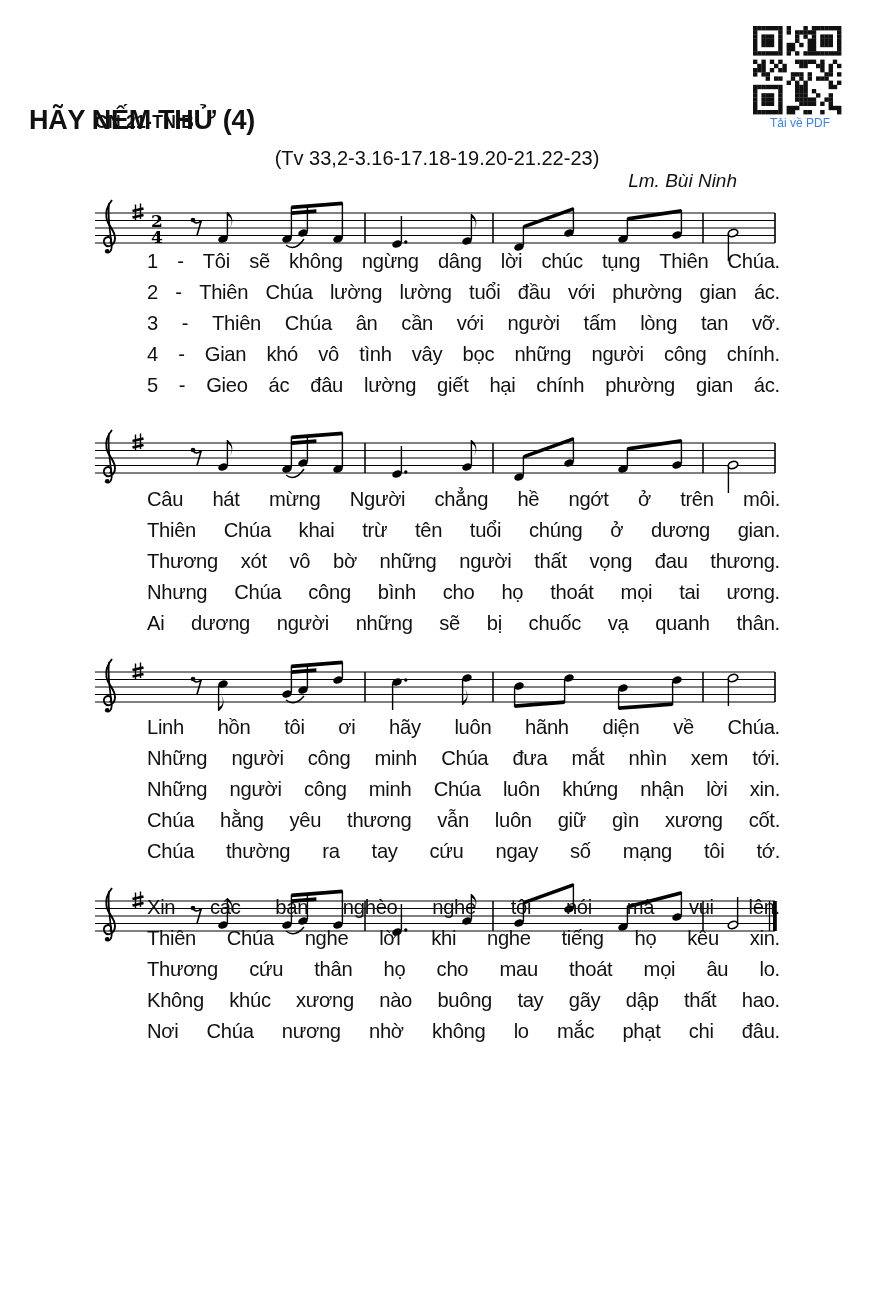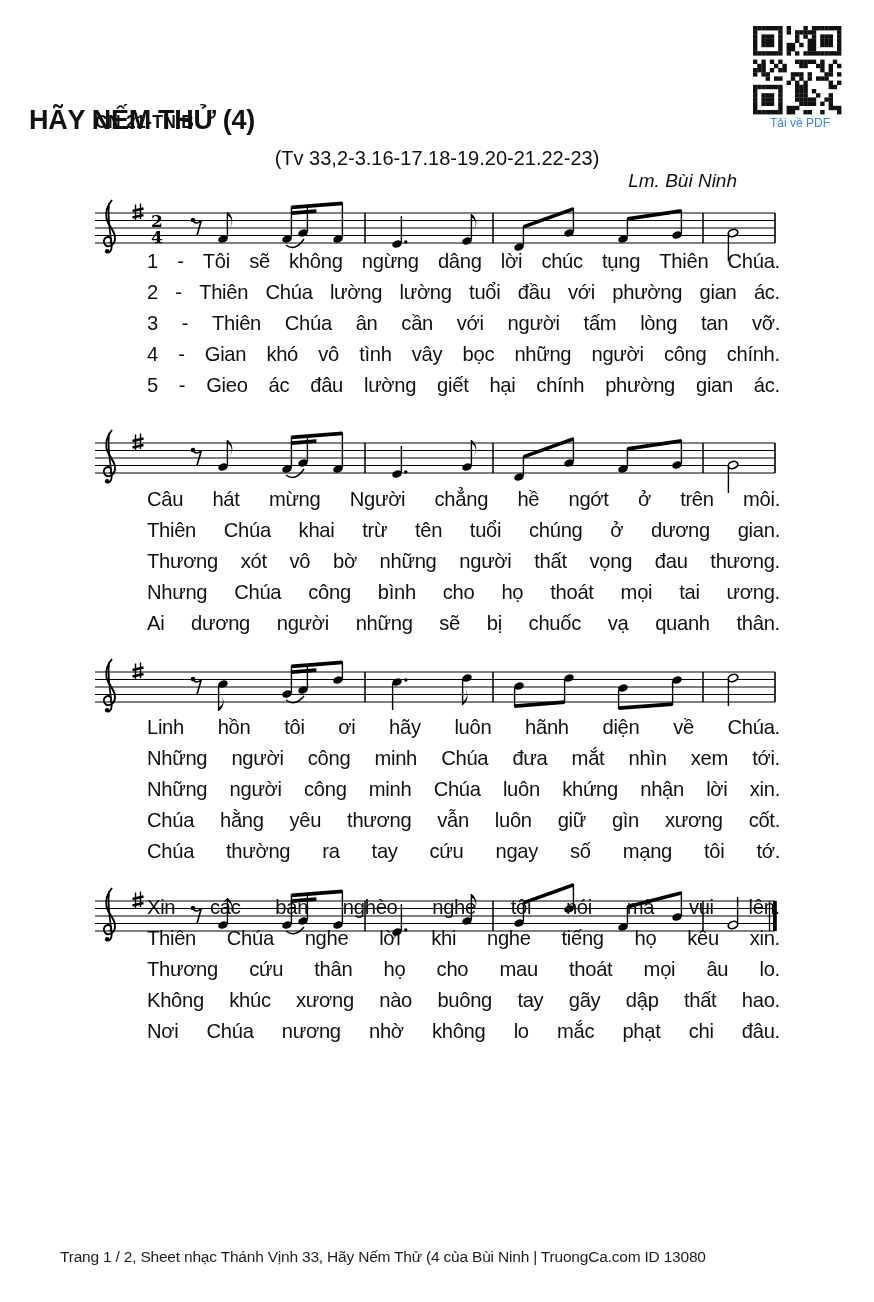--- a/index.html
+++ b/index.html
@@ -732,14 +732,13 @@
         <span>nhờ</span>
         <span>không</span>
         <span>lo</span>
         <span>mắc</span>
         <span>phạt</span>
         <span>chi</span>
         <span>đâu.</span>
       </div>
     </div>
 
-  <div class="abs footer">Trang 1 / 2, Sheet nhạc Thánh Vịnh 33, Hãy Nếm Thử (4 của Bùi Ninh | TruongCa.com ID 13080</div>
 </div>
 
 </body></html>

